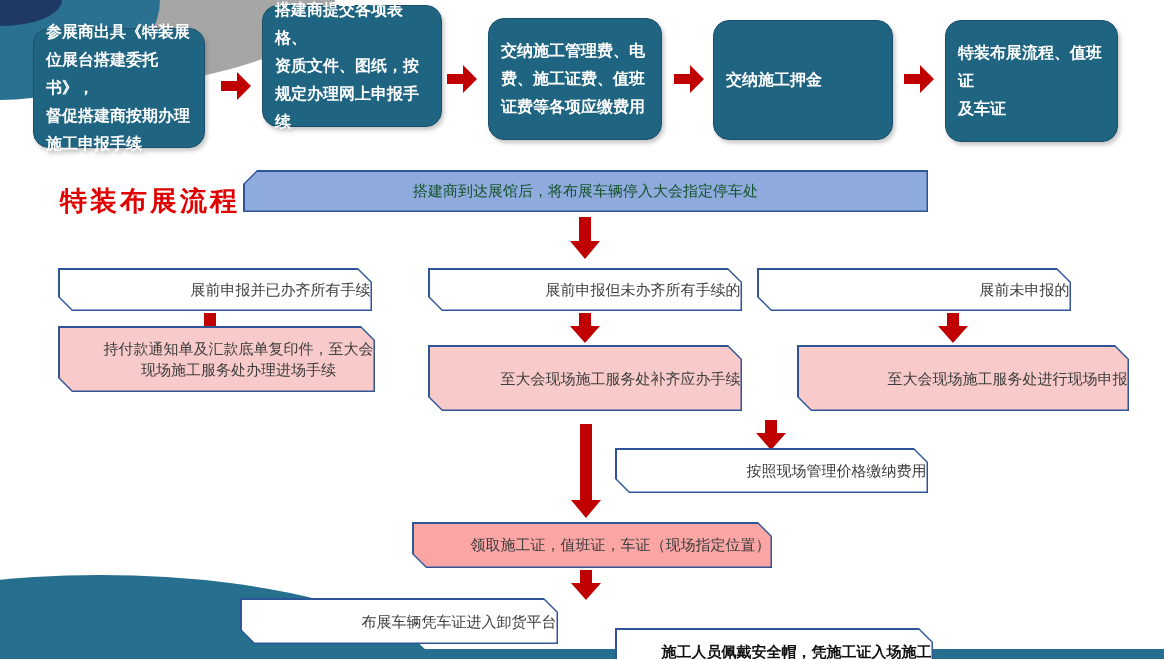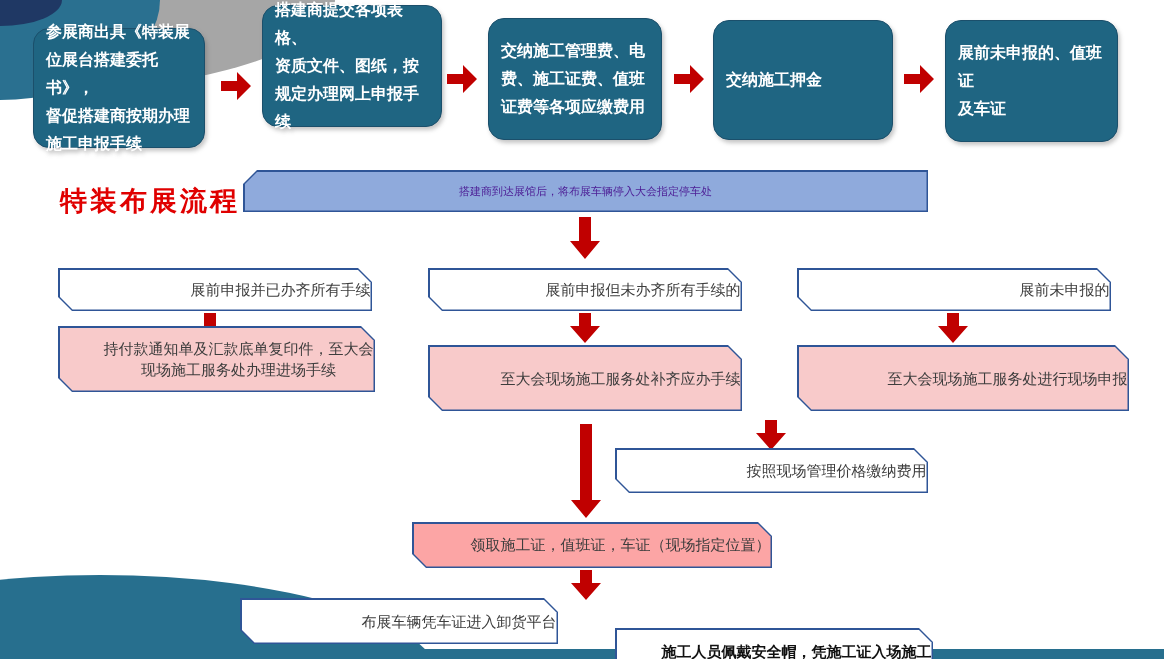--- a/index.html
+++ b/index.html
@@ -39,21 +39,21 @@
   
   .banner{
     position:absolute;background:#2f5597;
     clip-path:polygon(14px 0,100% 0,100% 100%,0 100%,0 14px);
     filter:drop-shadow(2px 3px 0 rgba(125,125,125,0.45));
   }
   .banner .fill{
     position:absolute;inset:1.5px;background:#8faadc;display:flex;align-items:center;justify-content:center;
     clip-path:polygon(13px 0,100% 0,100% 100%,0 100%,0 13px);
   }
-  .banner .txt{font-size:11px;color:#4c1d95;}
+  .banner .txt{font-size:15px;color:#14532d;}
   
   .title{
     position:absolute;left:60px;top:183px;font-size:27px;font-weight:700;color:#e00000;letter-spacing:3px;
   }
   
   .arr{position:absolute;}
   .arr polygon{fill:#c00000;}
 </style>
 </head>
 <body>
@@ -96,21 +96,21 @@
     </svg>
 
   <div class="teal-box" style="left:713px;top:20px;width:180px;height:120px;text-align:right;">
     <div class="txt">交纳施工押金</div>
   </div>
   <svg class="arr" style="left:904px;top:65px;" width="30" height="28" viewBox="0 0 30 28">
       <polygon points="0,9 16,9 16,0 30,14 16,28 16,19 0,19"></polygon>
     </svg>
 
   <div class="teal-box" style="left:945px;top:20px;width:173px;height:122px;">
-    <div class="txt">展前未申报的、值班证
+    <div class="txt">特装布展流程、值班证
 及车证</div>
   </div>
 
   <div class="title">特装布展流程</div>
 
   <div class="banner" style="left:243px;top:170px;width:685px;height:42px;">
     <div class="fill">
       <div class="txt">搭建商到达展馆后，将布展车辆停入大会指定停车处</div>
     </div>
   </div>
@@ -121,21 +121,21 @@
   <div class="snip" style="left:58px;top:268px;width:314px;height:43px;">
     <div class="fill">
         <div class="txt">展前申报并已办齐所有手续</div>
       </div>
   </div>
   <div class="snip" style="left:428px;top:268px;width:314px;height:43px;">
     <div class="fill">
         <div class="txt">展前申报但未办齐所有手续的</div>
       </div>
   </div>
-  <div class="snip" style="left:797px;top:268px;width:314px;height:43px;">
+  <div class="snip" style="left:757px;top:268px;width:314px;height:43px;">
     <div class="fill">
         <div class="txt">展前未申报的</div>
       </div>
   </div>
 
   <svg class="arr" style="left:195px;top:313px;" width="30" height="30" viewBox="0 0 30 30">
       <polygon points="9,0 21,0 21,13 30,13 15,30 0,13 9,13"></polygon>
     </svg>
   <svg class="arr" style="left:570px;top:313px;" width="30" height="30" viewBox="0 0 30 30">
       <polygon points="9,0 21,0 21,13 30,13 15,30 0,13 9,13"></polygon>

